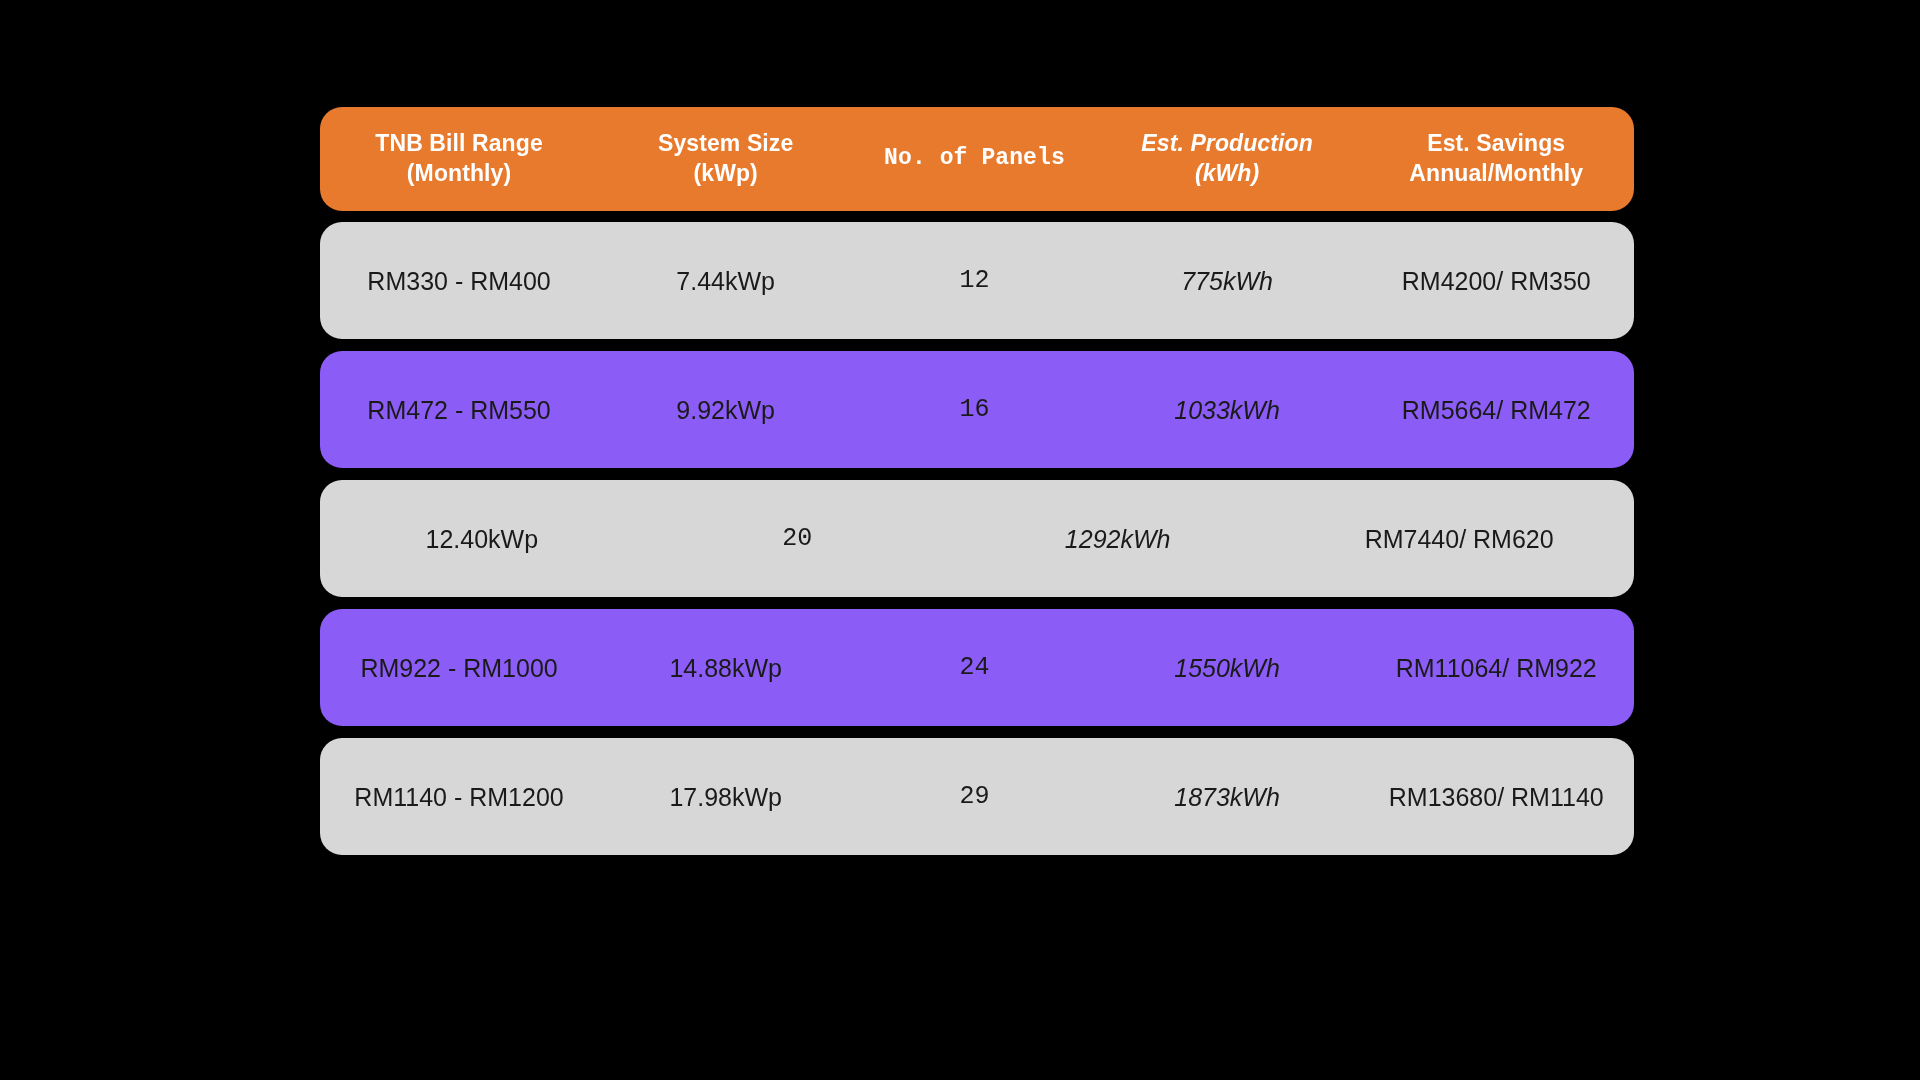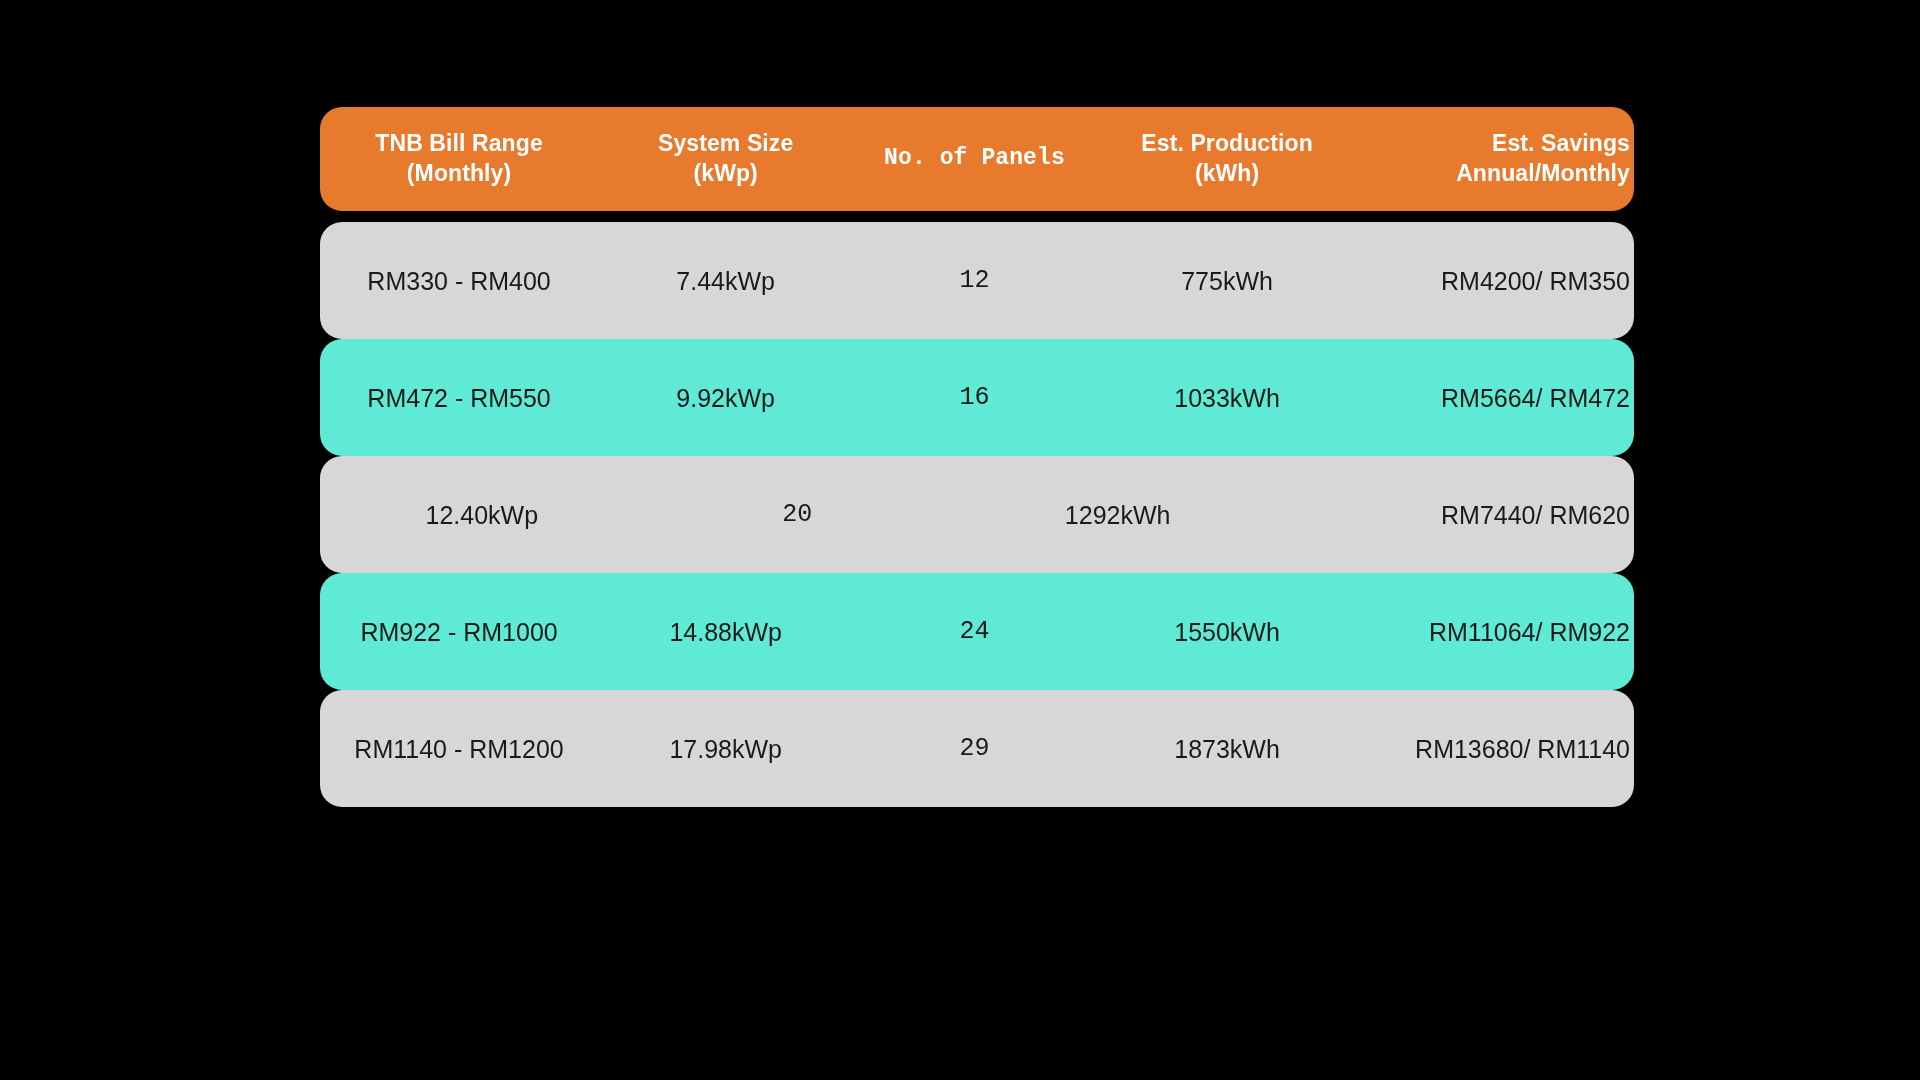--- a/index.html
+++ b/index.html
@@ -40,40 +40,41 @@
   }
   .header-cell .l1, .header-cell .l2 { display:block; }
 
   .rows { margin-top:11px; }
 
   .data-row {
     display:flex;
     align-items:center;
     height:117px;
     border-radius:22px;
+    margin-bottom:12px;
   }
   .data-row.shade-gray  { background:#D7D7D7; }
-  .data-row.shade-white { background:#5eead4; }
+  .data-row.shade-white { background:#8b5cf6; }
 
   .data-cell {
     flex:1 1 0;
     text-align:center;
     color:#1A1A1A;
     font-size:25px;
     font-weight:400;
     line-height:1.2;
     padding:0 4px;
   }
 
   
   .c0 { flex: 1.06 1 0; }
   .c1 { flex: 0.97 1 0; }
   .c2 { flex: 0.92 1 0; font-family: Liberation Mono, monospace; }
-  .c3 { flex: 1.00 1 0; }
-  .c4 { flex: 1.05 1 0; text-align: right; }
+  .c3 { flex: 1.00 1 0; font-style: italic; }
+  .c4 { flex: 1.05 1 0; }
 </style>
 </head>
 <body>
 
 <div id="stage">
   <div class="table-wrap">
 
     <div class="header-row">
       <div class="header-cell c0">
         <span class="l1">TNB Bill Range</span>

